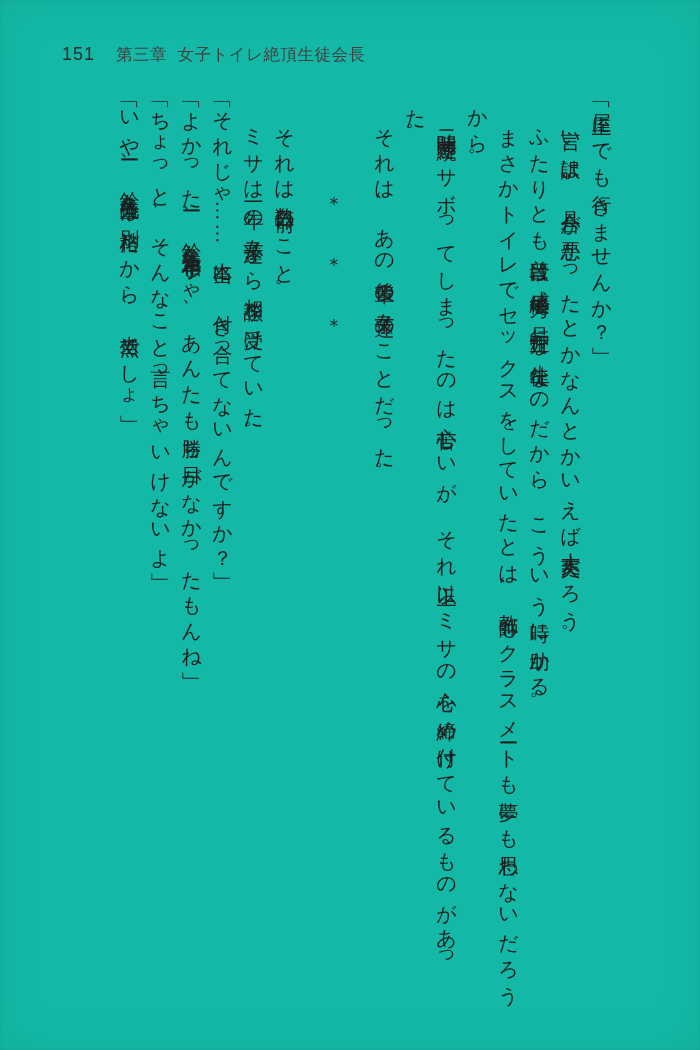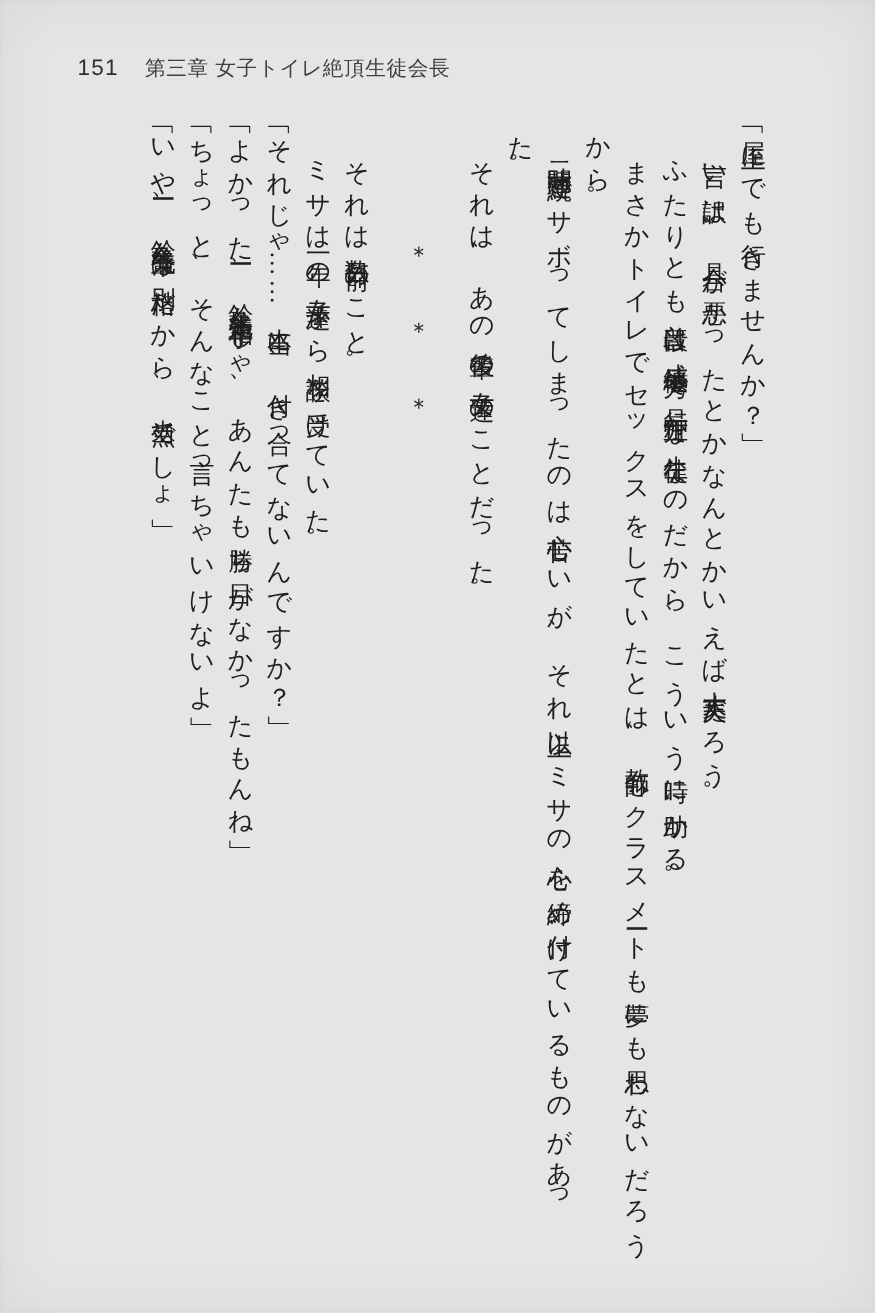--- a/index.html
+++ b/index.html
@@ -10,21 +10,21 @@
     width: 700px;
     height: 1050px;
     background: #fdfdfd;
     position: relative;
     overflow: hidden;
     font-family: "Liberation Serif", "DejaVu Serif", serif;
   }
   .page {
     position: absolute;
     inset: 0;
-    background: #e5e5e5;
+    background: #14b8a6;
     box-shadow: inset 0 0 50px rgba(0,0,0,0.055), inset 0 0 4px rgba(0,0,0,0.05);
     padding-left: 12px;
   }
   
   .running-head {
     position: absolute;
     top: 44px;
     left: 62px;
     display: flex;
     align-items: baseline;
@@ -34,20 +34,21 @@
   }
   .page-number {
     font-size: 18px;
     letter-spacing: 1px;
     color: #2e2e2e;
   }
   .chapter-title {
     font-size: 16.5px;
     letter-spacing: 0.5px;
     color: #414141;
+    font-family: Liberation Mono, monospace;
   }
   
   .text-block {
     position: absolute;
     top: 95px;
     right: 83px;
     height: 912px;
     writing-mode: vertical-rl;
     -webkit-writing-mode: vertical-rl;
     text-orientation: mixed;

